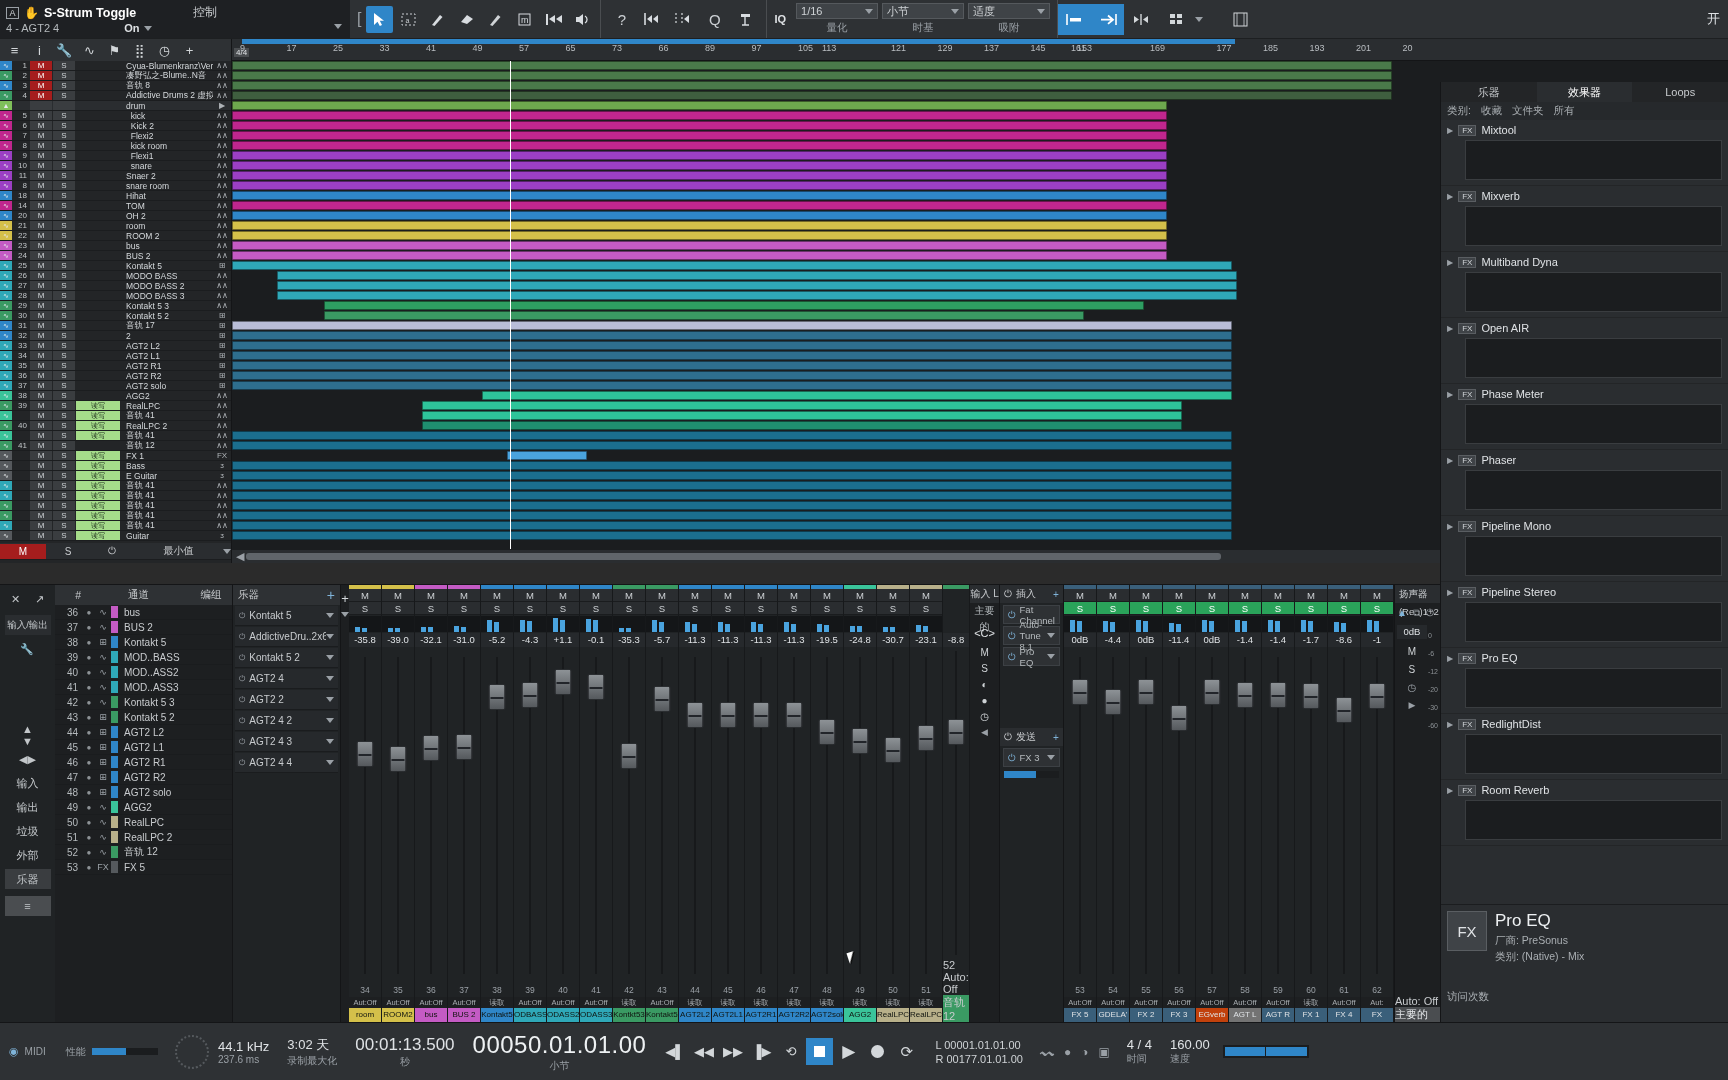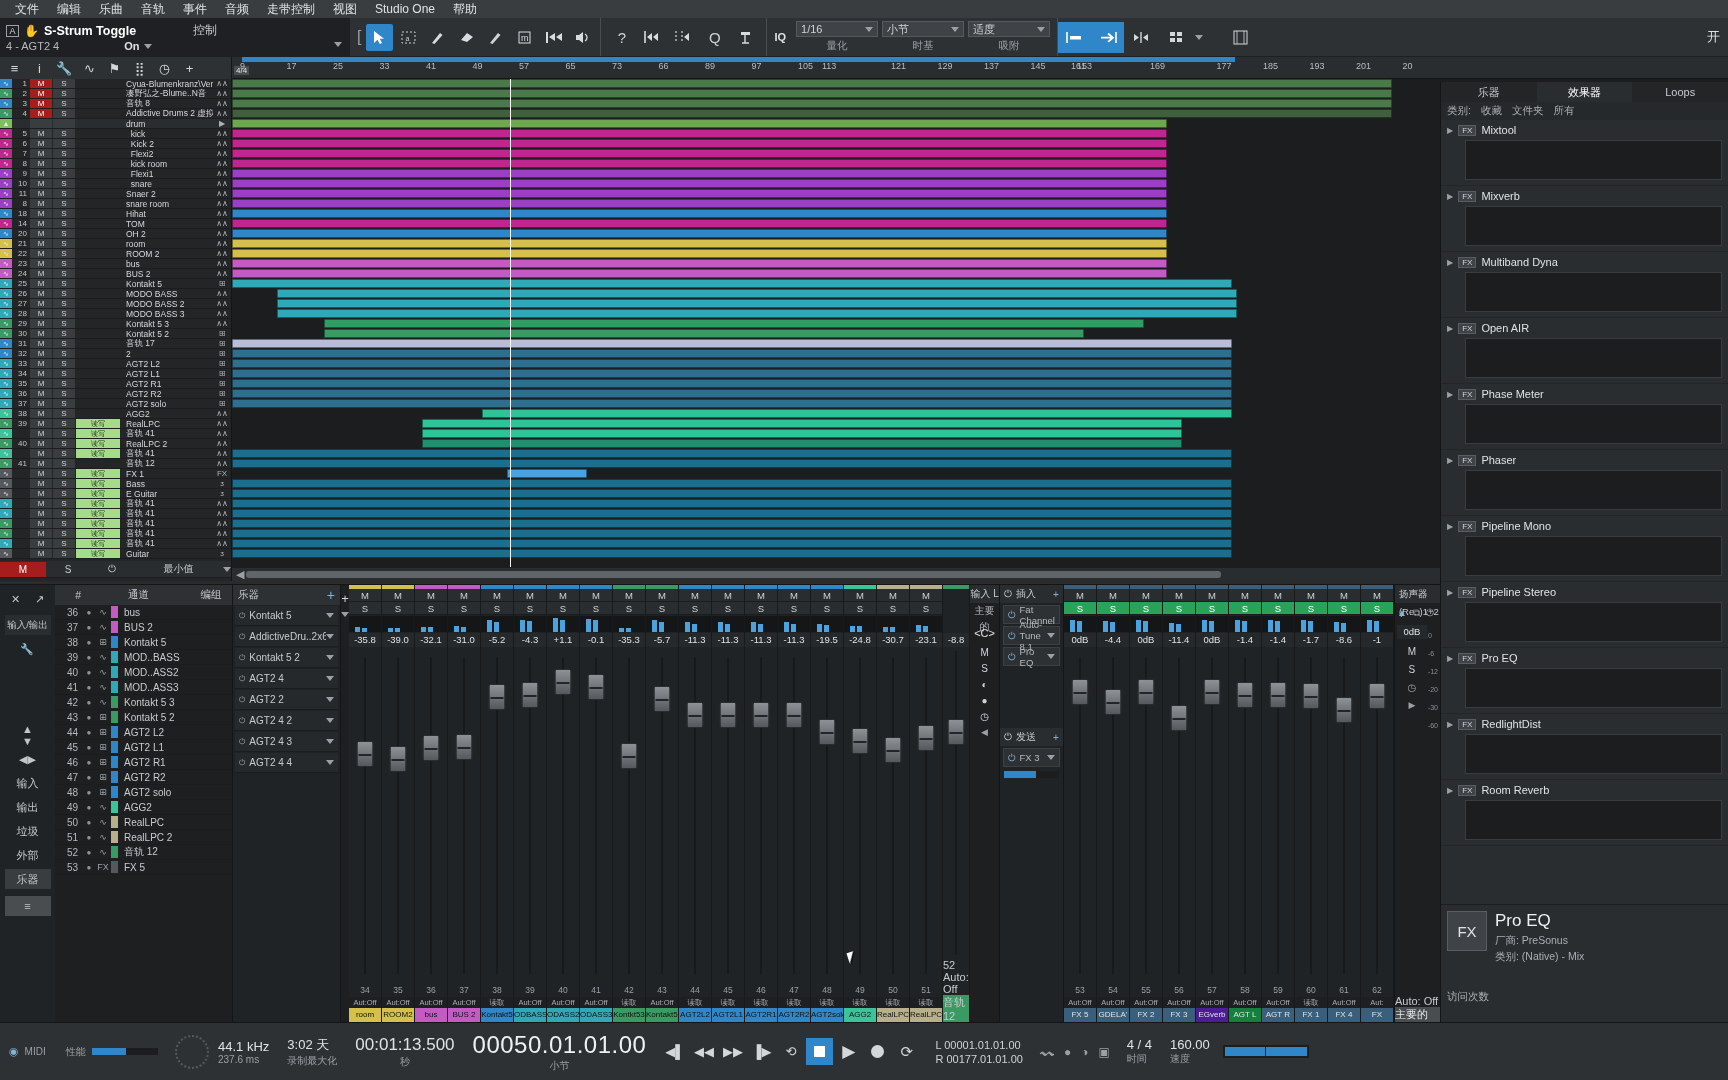--- a/index.html
+++ b/index.html
@@ -136,32 +136,20 @@
   .cursor-arrow { position:absolute; left:848px; top:952px; width:0; height:0; z-index:99;
      border-left:7px solid #fff; border-bottom:11px solid transparent; transform:rotate(-18deg);
      filter:drop-shadow(1px 1px 0 #000);}
 </style>
 </head>
 <body>
 
 <div class="app">
 
 
-  <div class="menubar" id="menubar">
-      <div class="mi">文件</div>
-      <div class="mi">编辑</div>
-      <div class="mi">乐曲</div>
-      <div class="mi">音轨</div>
-      <div class="mi">事件</div>
-      <div class="mi">音频</div>
-      <div class="mi">走带控制</div>
-      <div class="mi">视图</div>
-      <div class="mi">Studio One</div>
-      <div class="mi">帮助</div>
-    </div>
 
   <div class="toolbar">
     <div class="tb-left">
       <div class="tb-l1">
         <div class="abox">A</div>
         <div class="hand">✋</div>
         <div class="strum">S-Strum Toggle</div>
         <div class="ctrl-lbl">控制</div>
       </div>
       <div class="tb-l2">
@@ -1565,40 +1553,40 @@
               <i style="height:78%"></i>
               <i style="left:13px;height:69%"></i>
             </div>
             <div class="dbv">0dB</div>
             <div class="fadertrack">
               <div class="tline"></div>
               <div class="knob" style="top:28px"></div>
             </div>
             <div class="snum">57</div>
             <div class="autoff">Aut:Off</div>
-            <div class="nm" style="background:#4c1d95;color:#dfe2e5">EGverb</div>
+            <div class="nm" style="background:#c2410c;color:#dfe2e5">EGverb</div>
           </div>
           <div class="strip">
             <div class="ctop" style="background:#3a5f7a"></div>
             <div class="ms">
               <div class="mm">M</div>
               <div class="ss on">S</div>
             </div>
             <div class="meterwrap">
               <i style="height:76%"></i>
               <i style="left:13px;height:67%"></i>
             </div>
             <div class="dbv">-1.4</div>
             <div class="fadertrack">
               <div class="tline"></div>
               <div class="knob" style="top:31px"></div>
             </div>
             <div class="snum">58</div>
             <div class="autoff">Aut:Off</div>
-            <div class="nm" style="background:#15803d;color:#dfe2e5">AGT L</div>
+            <div class="nm" style="background:#737373;color:#dfe2e5">AGT L</div>
           </div>
           <div class="strip">
             <div class="ctop" style="background:#3a5f7a"></div>
             <div class="ms">
               <div class="mm">M</div>
               <div class="ss on">S</div>
             </div>
             <div class="meterwrap">
               <i style="height:76%"></i>
               <i style="left:13px;height:67%"></i>

